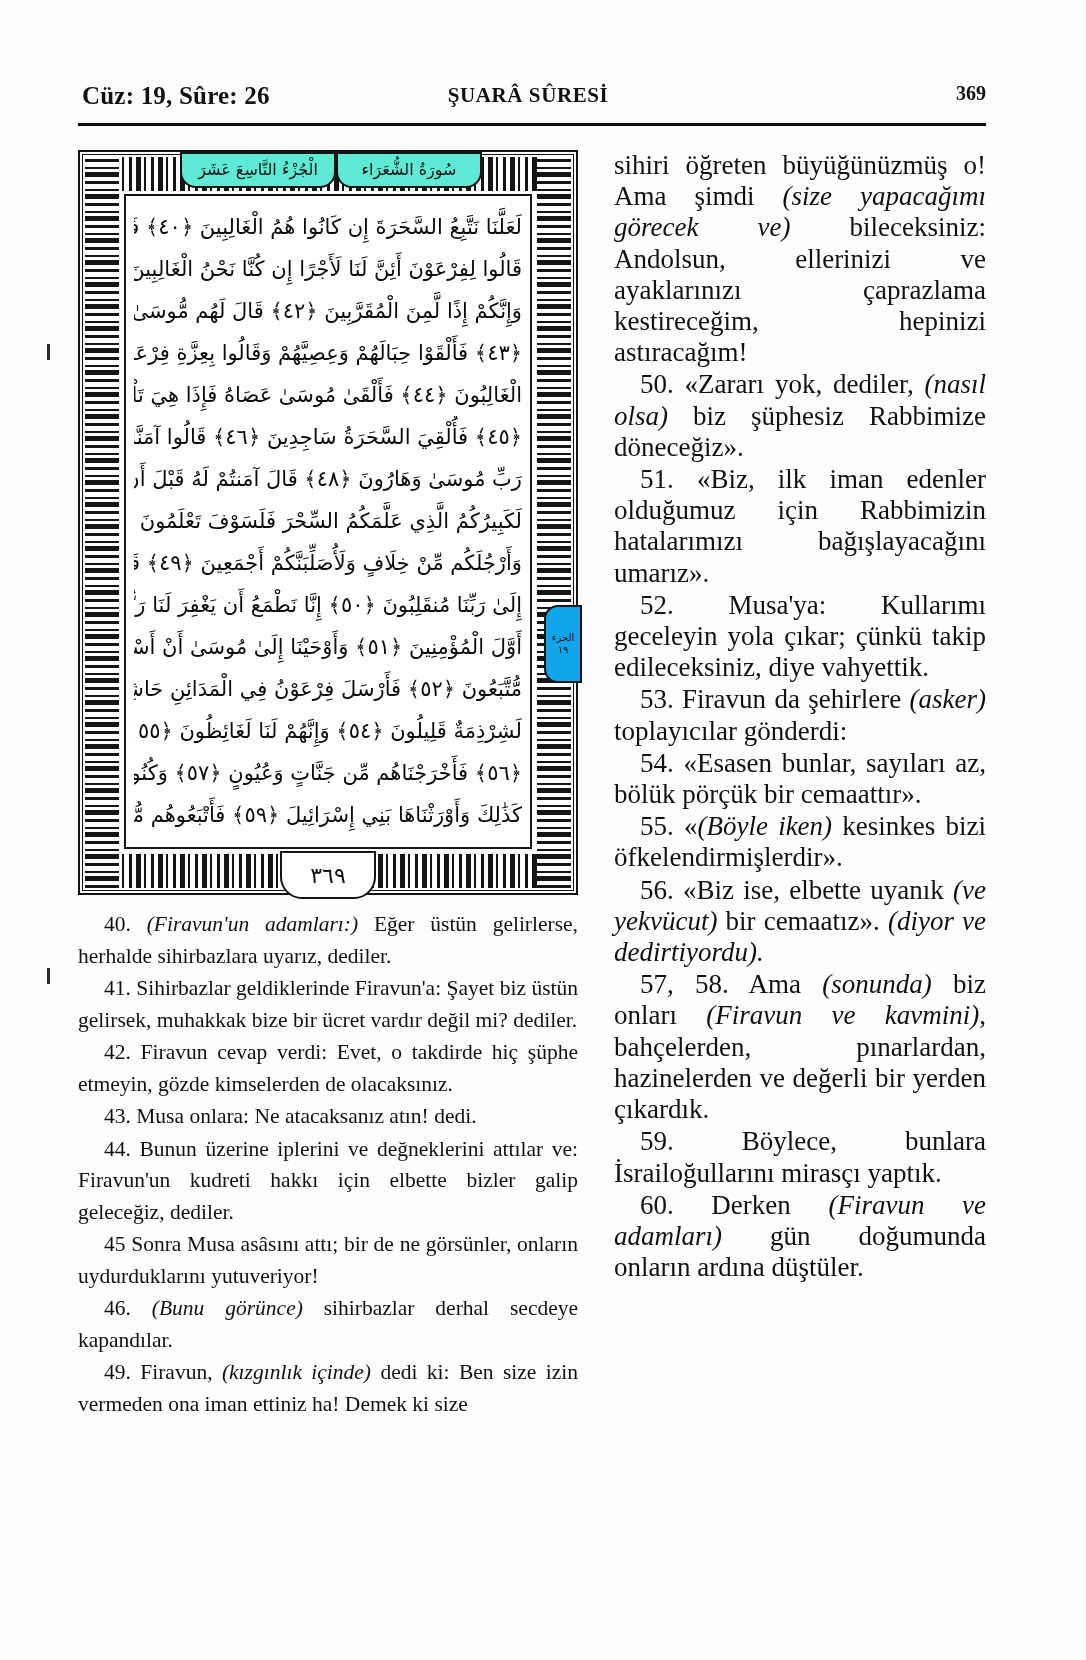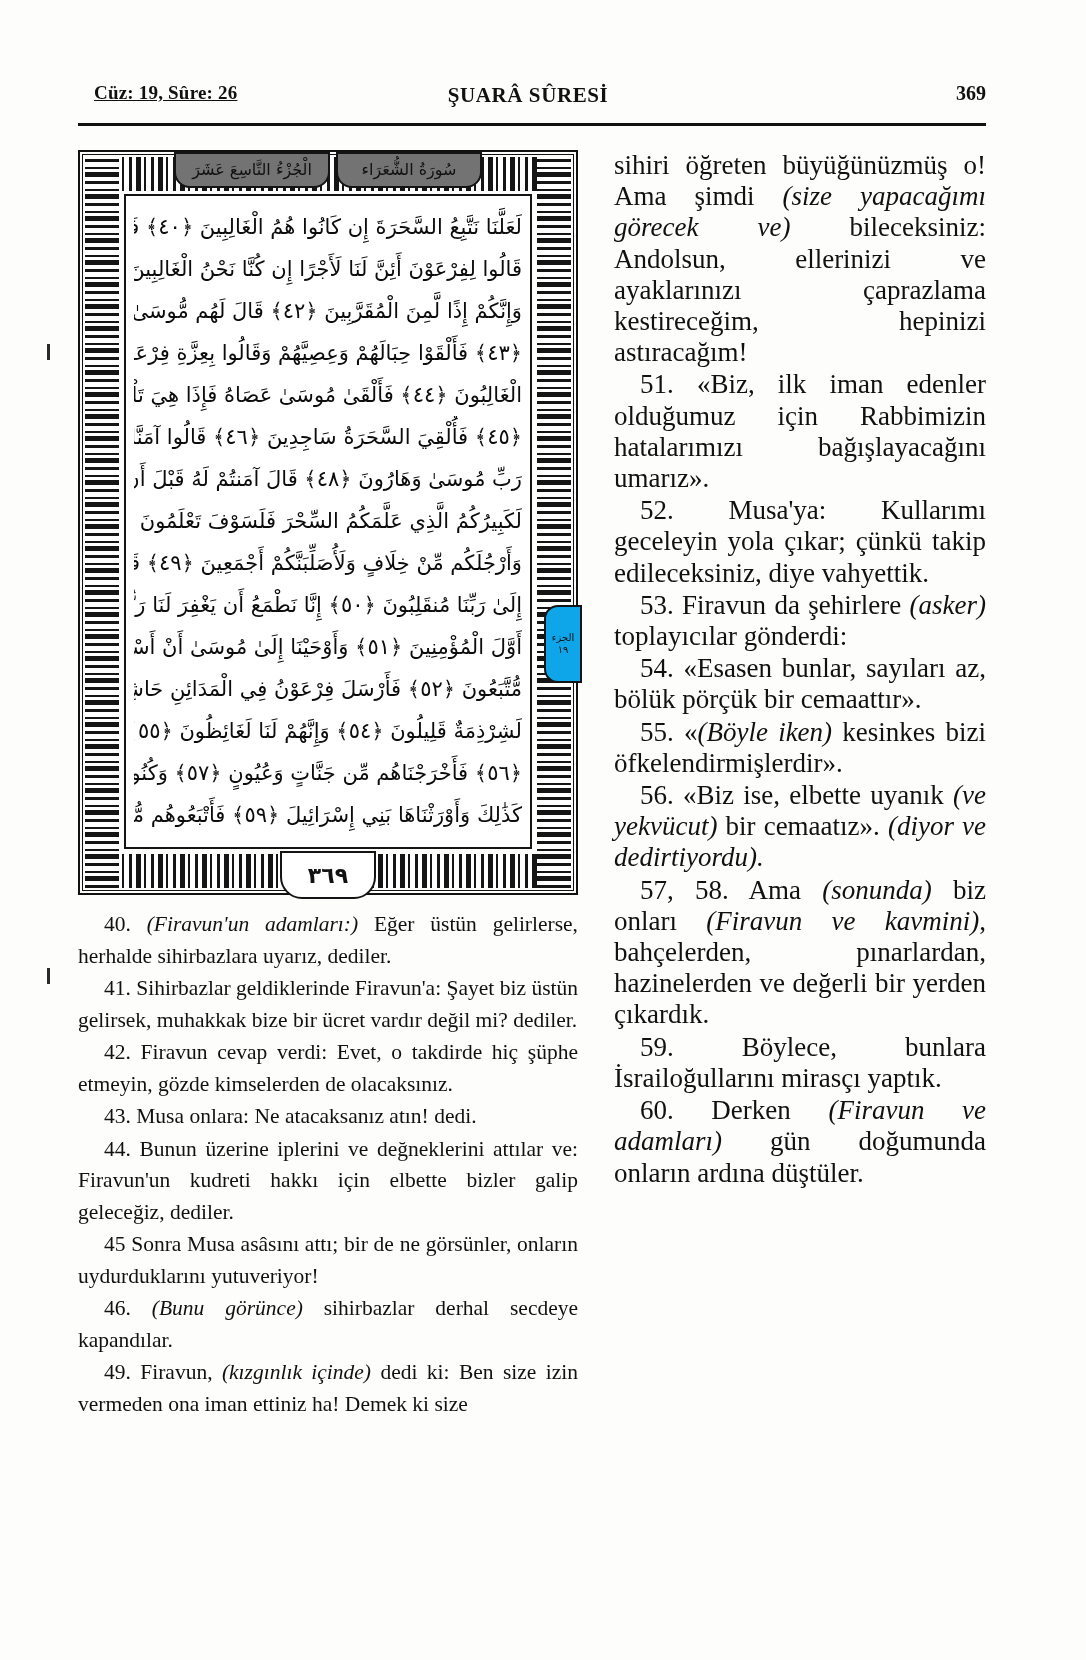--- a/index.html
+++ b/index.html
@@ -20,27 +20,26 @@
   
   .header {
     position: absolute;
     left: 78px;
     top: 82px;
     width: 908px;
     height: 40px;
   }
   .header-left {
     position: absolute;
-    left: 16px;
+    left: 4px;
     top: 0;
-    font-size: 19px;
+    font-size: 25px;
     font-weight: bold;
     letter-spacing: 0.2px;
     white-space: nowrap;
-    text-decoration: underline;
   }
   .header-center {
     position: absolute;
     left: 0;
     right: 8px;
     top: 1px;
     text-align: center;
     font-size: 21px;
     font-weight: bold;
     letter-spacing: 0.6px;
@@ -126,34 +125,35 @@
         #151515 7px, #151515 12px,
         #ffffff 12px, #ffffff 15px,
         #151515 15px, #151515 17px,
         #ffffff 17px, #ffffff 22px);
   }
   
   .cartouche {
     position: absolute;
     top: 2px;
     height: 36px;
-    background: #737373;
+    background: #5eead4;
     border: 2px solid #141414;
     border-radius: 0 0 16px 16px;
     display: flex;
     align-items: center;
     justify-content: center;
     direction: rtl;
     font-size: 16px;
     font-family: "DejaVu Sans", sans-serif;
     line-height: 1;
     padding: 0 6px;
     box-sizing: border-box;
     white-space: nowrap;
     z-index: 4;
+    margin-left: 6px;
   }
   .cartouche-sure { right: 96px; width: 146px; }
   .cartouche-cuz  { left: 96px; width: 156px; }
 
   
   .frame-inner {
     position: absolute;
     left: 46px;
     right: 46px;
     top: 44px;
@@ -189,21 +189,20 @@
     height: 44px;
     background: #ffffff;
     border: 2px solid #141414;
     border-radius: 0 0 22px 22px;
     display: flex;
     align-items: center;
     justify-content: center;
     font-family: "DejaVu Sans", sans-serif;
     font-size: 22px;
     z-index: 5;
-    font-weight: bold;
   }
   
   .side-tab {
     position: absolute;
     right: -4px;
     top: 455px;
     width: 34px;
     height: 74px;
     background: #0ea5e9;
     border: 2px solid #141414;
@@ -303,20 +302,21 @@
         <p class="tr-par"><span>43. Musa onlara: Ne atacaksanız atın! dedi.</span></p>
         <p class="tr-par"><span>44. Bunun üzerine iplerini ve değneklerini attılar ve: Firavun'un kudreti hakkı için elbette bizler galip geleceğiz, dediler.</span></p>
         <p class="tr-par"><span>45 Sonra Musa asâsını attı; bir de ne görsünler, onların uydurduklarını yutuveriyor!</span></p>
         <p class="tr-par"><span>46. </span><i>(Bunu görünce)</i><span> sihirbazlar derhal secdeye kapandılar.</span></p>
         <p class="tr-par"><span>49. Firavun, </span><i>(kızgınlık içinde)</i><span> dedi ki: Ben size izin vermeden ona iman ettiniz ha! Demek ki size</span></p>
       </div>
   </div>
 
   <div class="col-right" id="right-translation">
       <p class="tr-par no-indent"><span>sihiri öğreten büyüğünüzmüş o! Ama şimdi </span><i>(size yapacağımı görecek ve)</i><span> bileceksiniz: Andolsun, ellerinizi ve ayaklarınızı çaprazlama kestireceğim, hepinizi astıracağım!</span></p>
+      <p class="tr-par"><span>50. «Zararı yok, dediler, </span><i>(nasıl olsa)</i><span> biz şüphesiz Rabbimize döneceğiz».</span></p>
       <p class="tr-par"><span>51. «Biz, ilk iman edenler olduğumuz için Rabbimizin hatalarımızı bağışlayacağını umarız».</span></p>
       <p class="tr-par"><span>52. Musa'ya: Kullarımı geceleyin yola çıkar; çünkü takip edileceksiniz, diye vahyettik.</span></p>
       <p class="tr-par"><span>53. Firavun da şehirlere </span><i>(asker)</i><span> toplayıcılar gönderdi:</span></p>
       <p class="tr-par"><span>54. «Esasen bunlar, sayıları az, bölük pörçük bir cemaattır».</span></p>
       <p class="tr-par"><span>55. «</span><i>(Böyle iken)</i><span> kesinkes bizi öfkelendirmişlerdir».</span></p>
       <p class="tr-par"><span>56. «Biz ise, elbette uyanık </span><i>(ve yekvücut)</i><span> bir cemaatız». </span><i>(diyor ve dedirtiyordu).</i></p>
       <p class="tr-par"><span>57, 58. Ama </span><i>(sonunda)</i><span> biz onları </span><i>(Firavun ve kavmini)</i><span>, bahçelerden, pınarlardan, hazinelerden ve değerli bir yerden çıkardık.</span></p>
       <p class="tr-par"><span>59. Böylece, bunlara İsrailoğullarını mirasçı yaptık.</span></p>
       <p class="tr-par"><span>60. Derken </span><i>(Firavun ve adamları)</i><span> gün doğumunda onların ardına düştüler.</span></p>
     </div>

